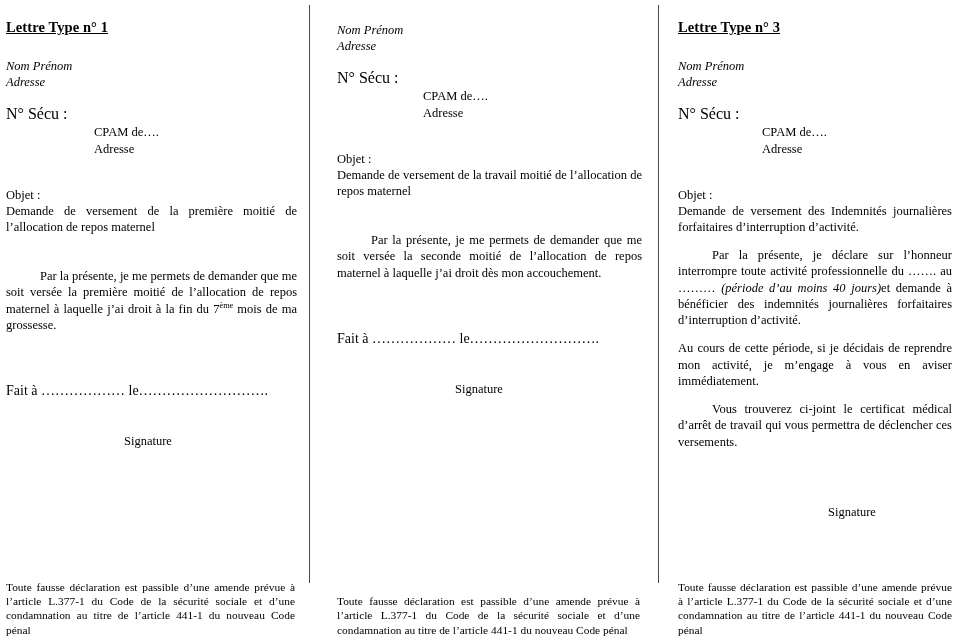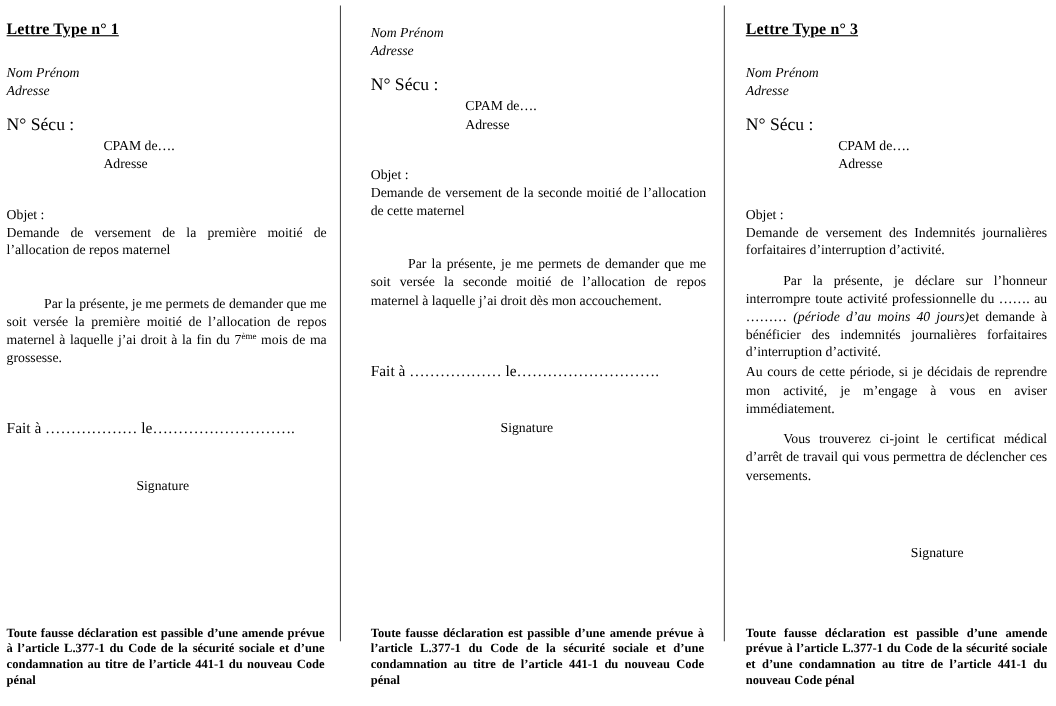--- a/index.html
+++ b/index.html
@@ -120,22 +120,22 @@
     font-size: 12.5px;
     line-height: 1.3;
     padding-left: 118px;
   }
   .col-2 .signature { padding-left: 118px; }
   .col-3 .signature { padding-left: 150px; }
 
   
   .legal {
     position: absolute;
-    bottom: 16px;
-    font-weight: bold;
+    bottom: 5px;
+    font-weight: normal;
     font-size: 11.4px;
     line-height: 1.26;
     text-align: justify;
   }
   .col-1 .legal { left: 6px;  right: 14px; }
   .col-2 .legal { left: 28px; right: 18px; }
   .col-3 .legal { left: 20px; right: 8px; }
 
   sup { font-size: 0.66em; vertical-align: super; line-height: 0; }
   .ital { font-style: italic; }
@@ -194,21 +194,21 @@
 
     <div class="secu">N° Sécu :</div>
 
     <div class="recipient">
       <div>CPAM de….</div>
       <div>Adresse</div>
     </div>
 
     <div class="objet-wrap">
       <div class="objet-label">Objet :</div>
-      <div class="objet-text">Demande de versement de la seconde moitié de l’allocation de cette maternel</div>
+      <div class="objet-text">Demande de versement de la travail moitié de l’allocation de repos maternel</div>
     </div>
 
     <div class="spacer-lg"></div>
 
     <div class="body-block">
       <p class="para">Par la présente, je me permets de demander que me soit versée la seconde moitié de l’allocation de repos maternel à laquelle j’ai droit dès mon accouchement.</p>
     </div>
 
     <div class="spacer-md"></div>
 
@@ -238,21 +238,21 @@
 
     <div class="objet-wrap">
       <div class="objet-label">Objet :</div>
       <div class="objet-text">Demande de versement des Indemnités journalières forfaitaires d’interruption d’activité.</div>
     </div>
 
     <div class="spacer-sm"></div>
 
     <div class="body-block">
       <p class="para"><span>Par la présente, je déclare sur l’honneur interrompre toute activité professionnelle du ……. au ……… </span><span class="ital">(période d’au moins 40 jours)</span><span>et demande à bénéficier des indemnités journalières forfaitaires d’interruption d’activité.</span></p>
-      <p class="para noindent" style="margin-top:2px">Au cours de cette période, si je décidais de reprendre mon activité, je m’engage à vous en aviser immédiatement.</p>
+      <p class="para noindent" style="margin-top:12px">Au cours de cette période, si je décidais de reprendre mon activité, je m’engage à vous en aviser immédiatement.</p>
       <p class="para">Vous trouverez ci-joint le certificat médical d’arrêt de travail qui vous permettra de déclencher ces versements.</p>
     </div>
 
     <div class="spacer-md"></div>
 
 
     <div class="spacer-lg"></div>
 
     <div class="signature">Signature</div>
 

